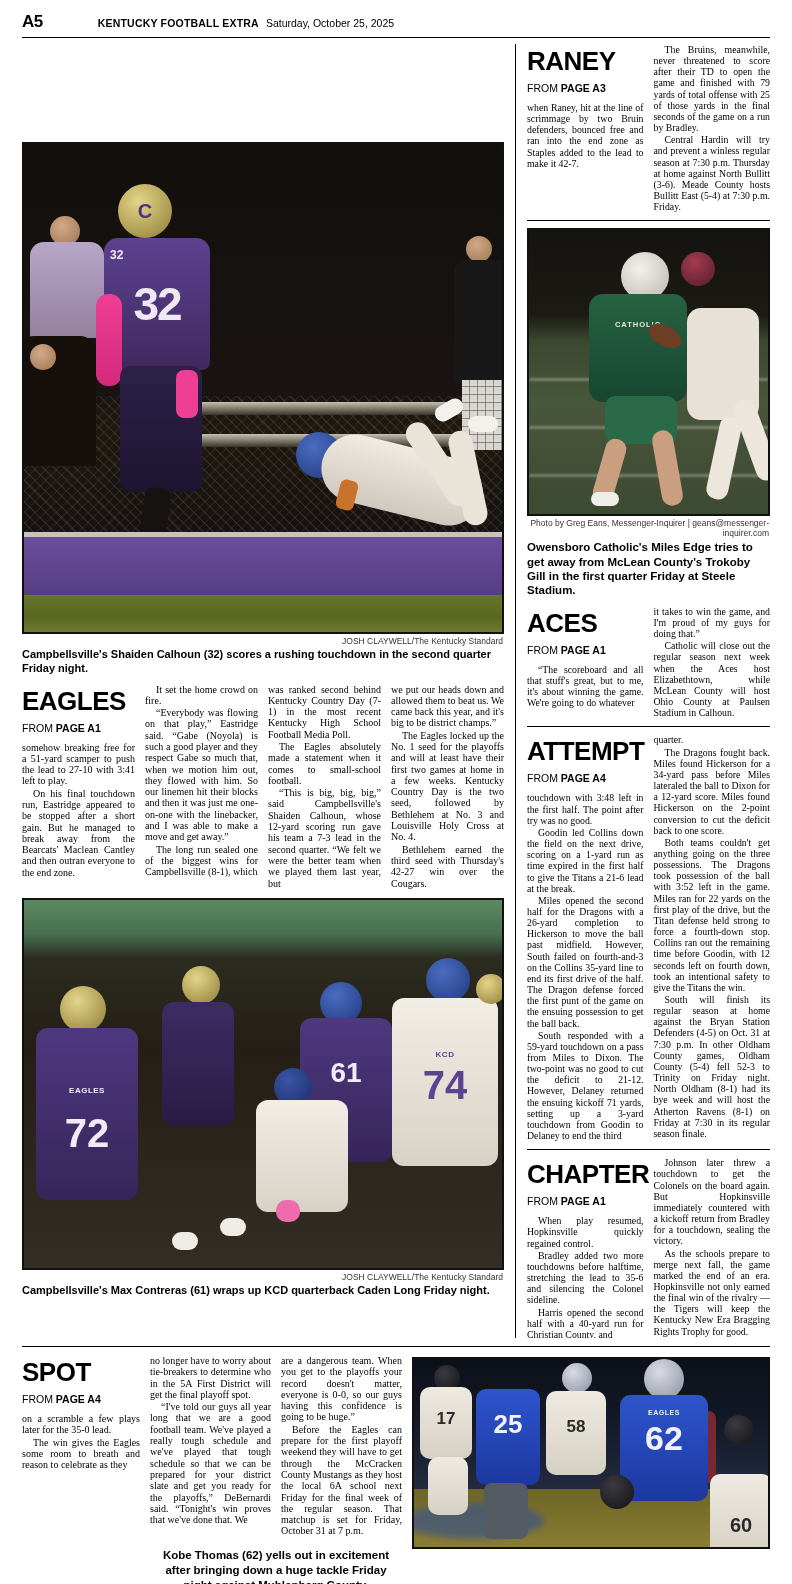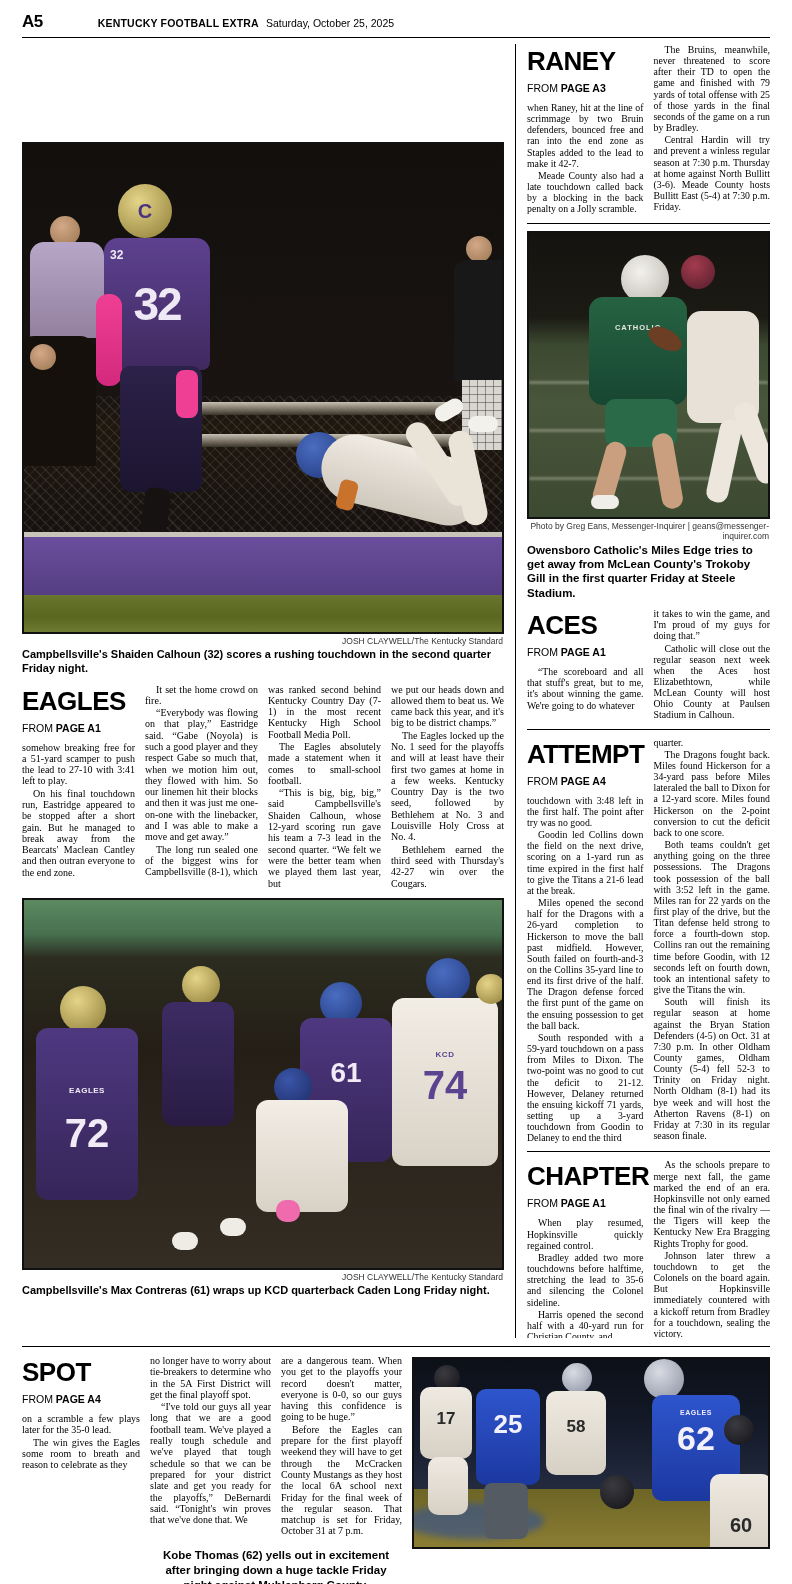--- a/index.html
+++ b/index.html
@@ -212,21 +212,20 @@
     </div>
 
     <div class="rail">
 
       <section>
         <div class="cols">
           <div class="c">
             <h2 class="hl">RANEY</h2>
             <p class="from"><span>FROM</span> <b>PAGE A3</b></p>
             <p class="bp">when Raney, hit at the line of scrimmage by two Bruin defenders, bounced free and ran into the end zone as Staples added to the lead to make it 42-7.</p>
-            <p class="bp ind">Meade County also had a late touchdown called back by a blocking in the back penalty on a Jolly scramble.</p>
           </div>
           <div class="c">
             <p class="bp ind">The Bruins, meanwhile, never threatened to score after their TD to open the game and finished with 79 yards of total offense with 25 of those yards in the final seconds of the game on a run by Bradley.</p>
             <p class="bp ind">Central Hardin will try and prevent a winless regular season at 7:30 p.m. Thursday at home against North Bullitt (3-6). Meade County hosts Bullitt East (5-4) at 7:30 p.m. Friday.</p>
           </div>
         </div>
       </section>
 
       <hr class="rule">
 
@@ -291,22 +290,22 @@
       <section>
         <div class="cols">
           <div class="c">
             <h2 class="hl">CHAPTER</h2>
             <p class="from"><span>FROM</span> <b>PAGE A1</b></p>
             <p class="bp ind">When play resumed, Hopkinsville quickly regained control.</p>
             <p class="bp ind">Bradley added two more touchdowns before halftime, stretching the lead to 35-6 and silencing the Colonel sideline.</p>
             <p class="bp ind">Harris opened the second half with a 40-yard run for Christian County, and</p>
           </div>
           <div class="c">
+            <p class="bp ind">Johnson later threw a touchdown to get the Colonels on the board again. But Hopkinsville immediately countered with a kickoff return from Bradley for a touchdown, sealing the victory.</p>
             <p class="bp ind">As the schools prepare to merge next fall, the game marked the end of an era. Hopkinsville not only earned the final win of the rivalry — the Tigers will keep the Kentucky New Era Bragging Rights Trophy for good.</p>
-            <p class="bp ind">Johnson later threw a touchdown to get the Colonels on the board again. But Hopkinsville immediately countered with a kickoff return from Bradley for a touchdown, sealing the victory.</p>
           </div>
         </div>
       </section>
     </div>
   </div>
 
   <hr class="rule-full">
 
   <div class="bottom-row">
     <div class="spot-c1">
@@ -342,21 +341,21 @@
       <div class="abs bj" style="left:62px;top:30px;width:64px;height:96px;">
         <span class="bnum" style="top:20px;">25</span>
       </div>
       <div class="abs" style="left:70px;top:124px;width:44px;height:56px;border-radius:8px;background:#555b63;"></div>
       <div class="helmet silverhelm" style="left:148px;top:4px;width:30px;height:30px;"></div>
       <div class="abs wj" style="left:132px;top:32px;width:60px;height:84px;">
         <span class="wnum" style="top:26px;">58</span>
       </div>
       <div class="abs" style="left:266px;top:52px;width:36px;height:72px;border-radius:8px;background:#7a2730;"></div>
       <div class="helmet silverhelm" style="left:230px;top:0;width:40px;height:40px;"></div>
-      <div class="abs bj" style="left:206px;top:36px;width:88px;height:106px;margin-left:32px;">
+      <div class="abs bj" style="left:206px;top:36px;width:88px;height:106px;">
         <span class="jteam" style="top:14px;font-size:7px;">EAGLES</span>
         <span class="bnum" style="top:24px;font-size:34px;">62</span>
       </div>
       <div class="helmet darkhelm" style="left:186px;top:116px;width:34px;height:34px;"></div>
       <div class="helmet darkhelm" style="left:310px;top:56px;width:30px;height:30px;"></div>
       <div class="abs wj" style="left:296px;top:84px;width:62px;height:82px;margin-top:31px;">
         <span class="wnum" style="top:40px;font-size:20px;">60</span>
       </div>
     </div>
   </div>

